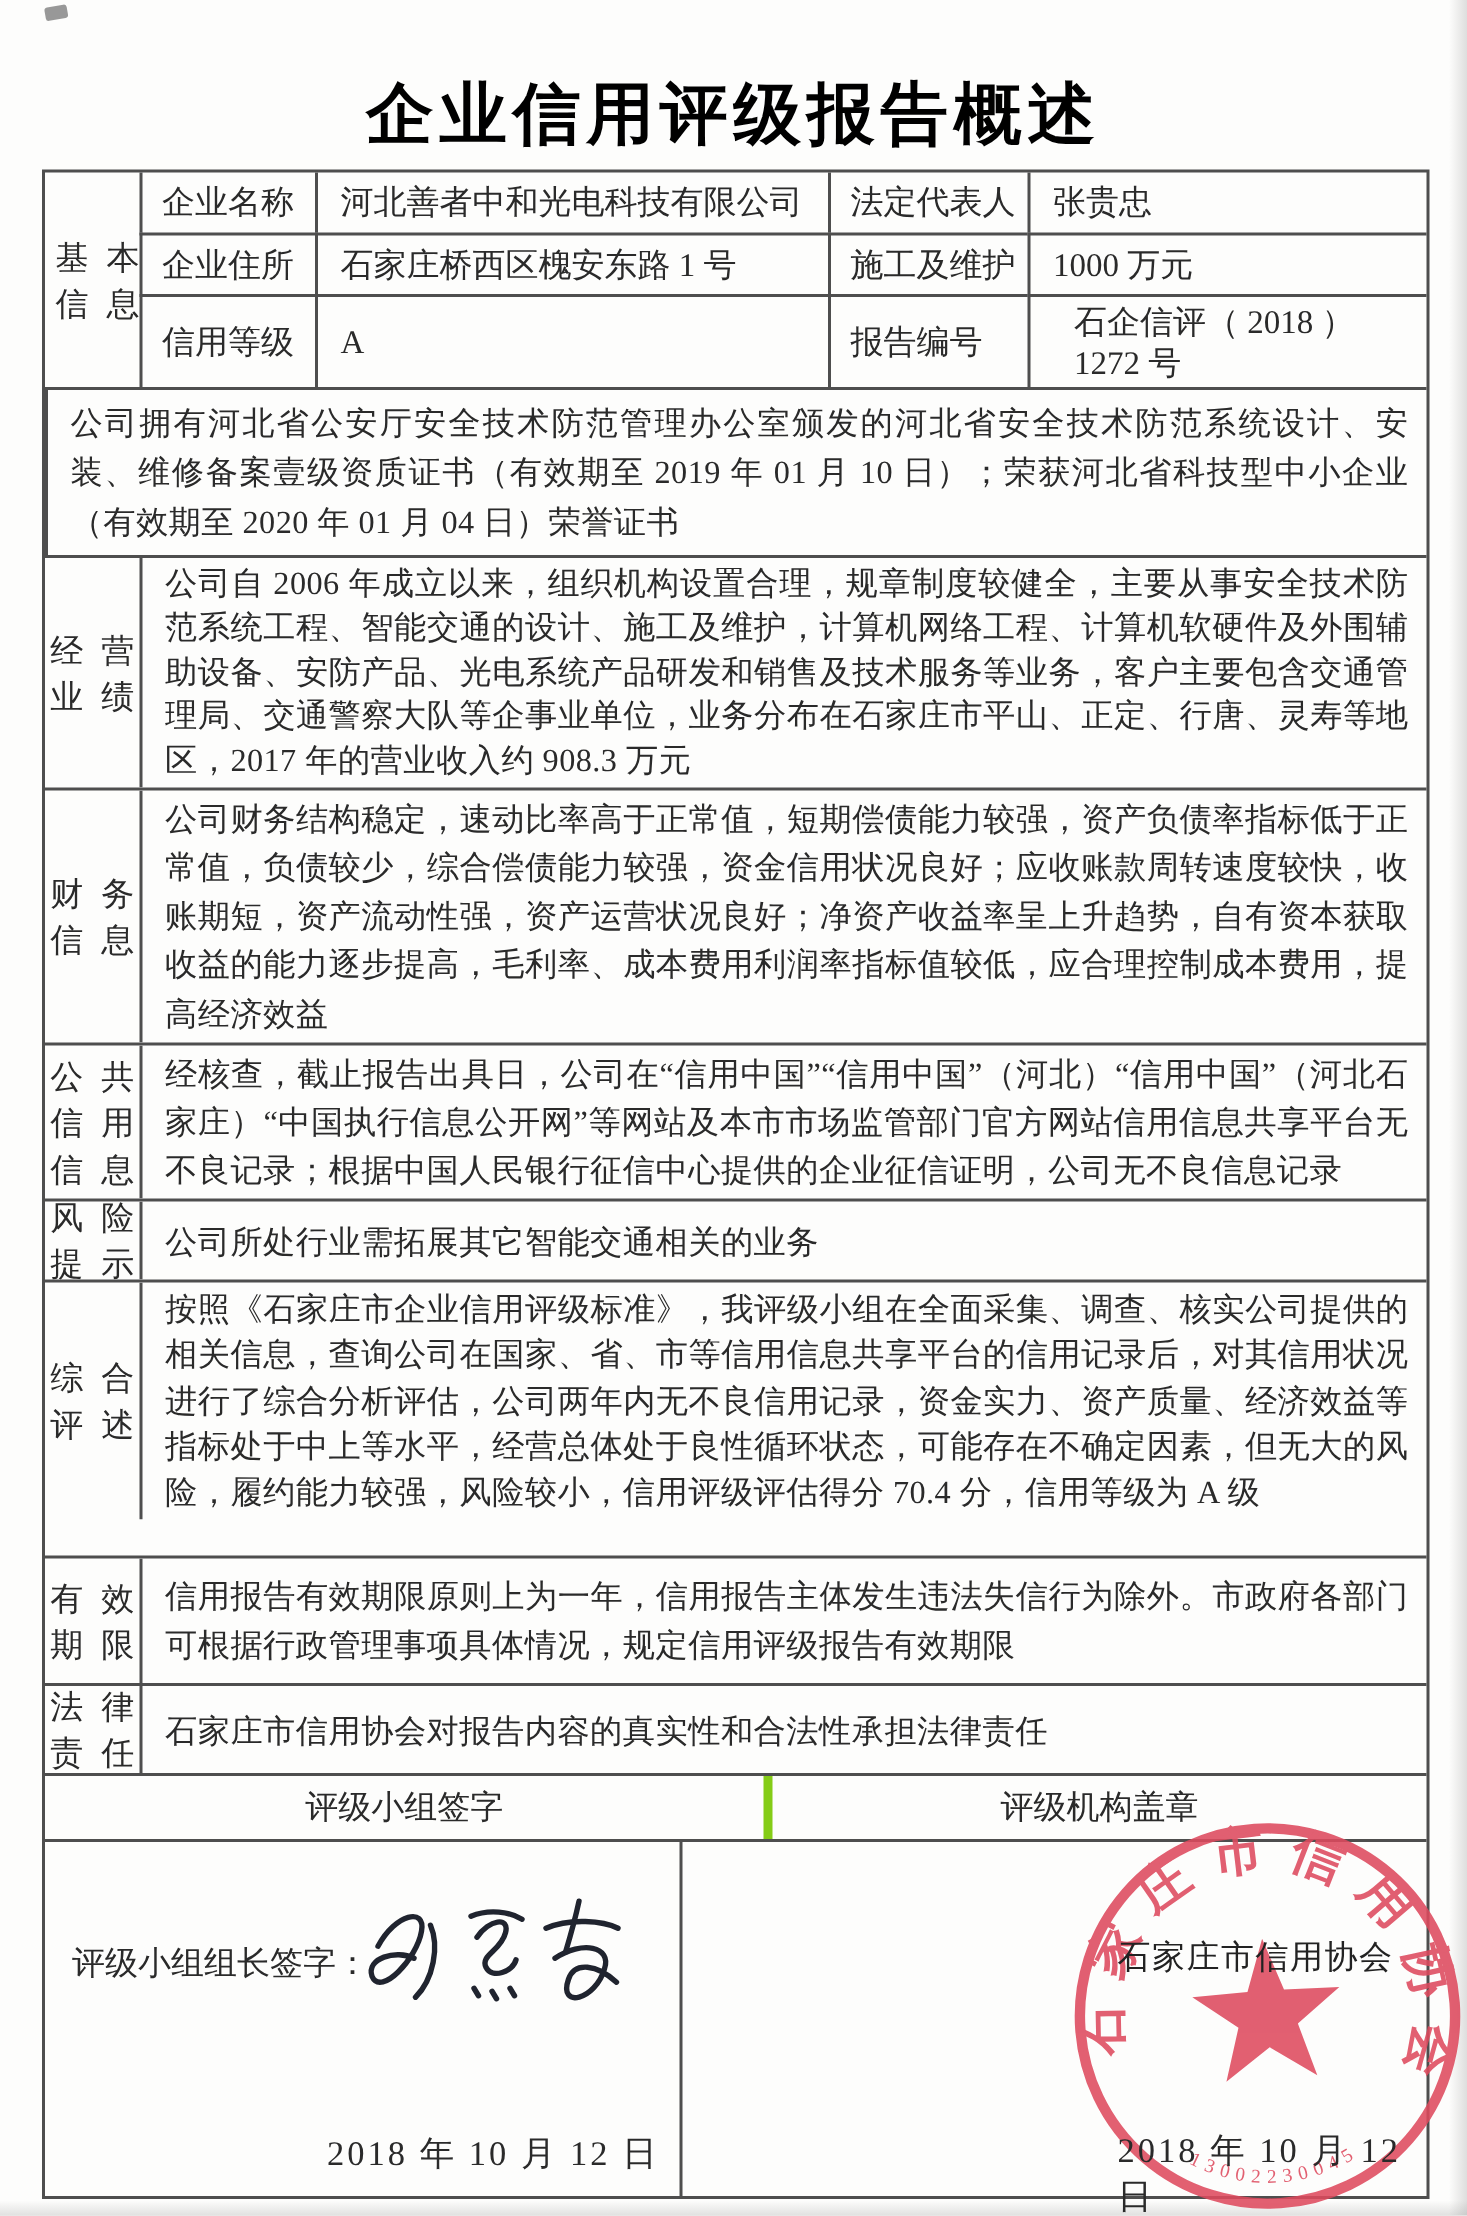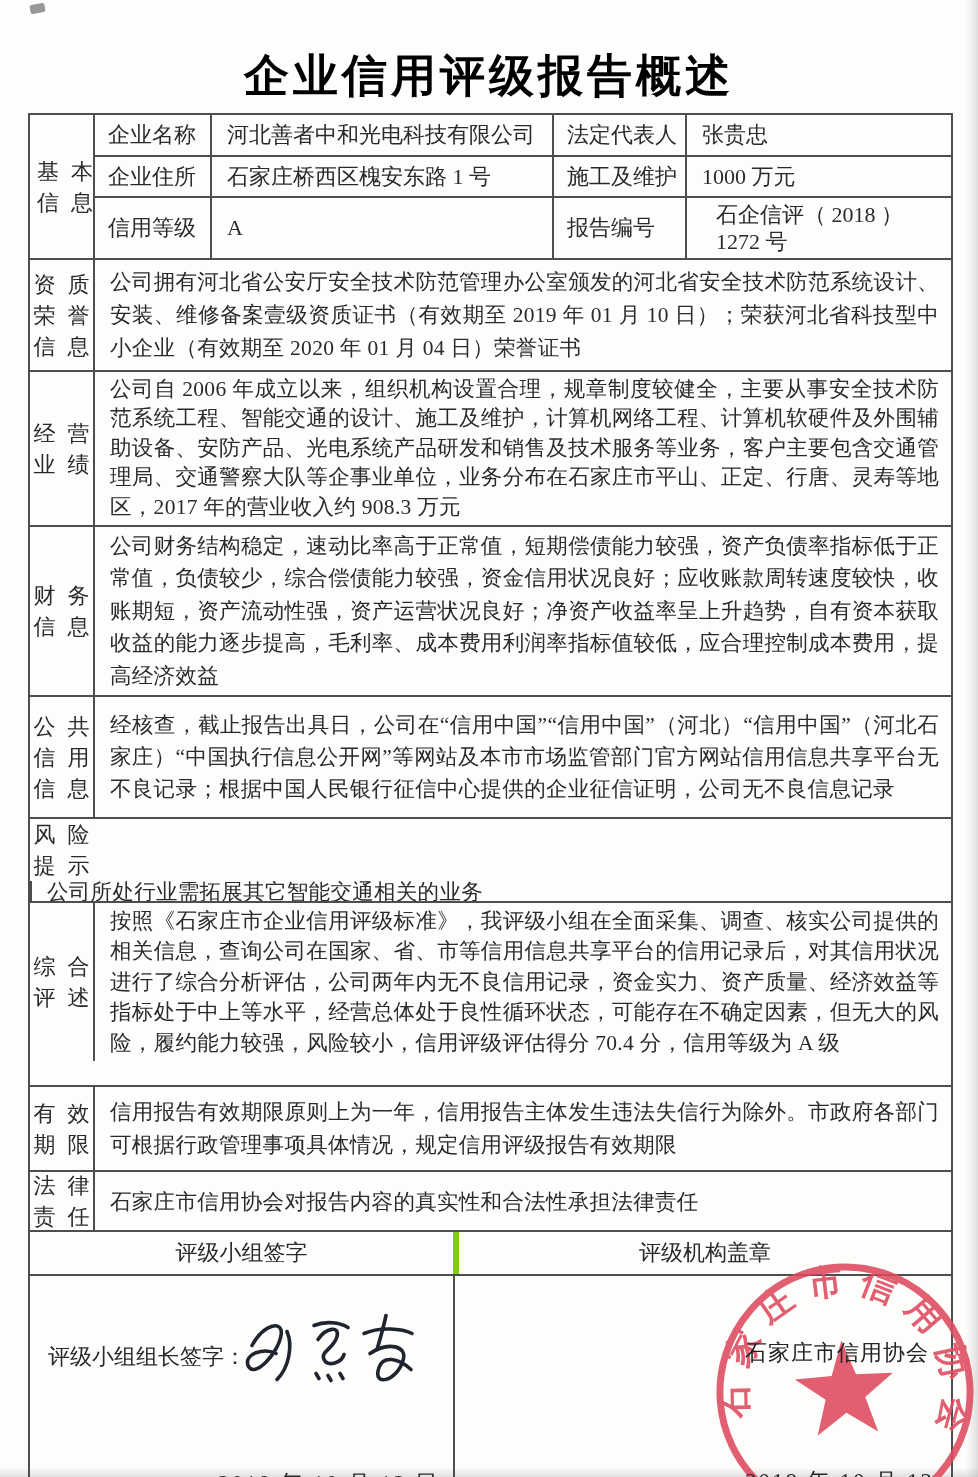--- a/index.html
+++ b/index.html
@@ -43,21 +43,21 @@
   .vlab { width:56px; text-align:justify; text-align-last:justify; line-height:31px; font-size:22px; }
 
   
   .srow { display:flex; border-top:2px solid #4e4e4e; overflow:hidden; }
   .srow .lab { width:63px; flex:none; display:flex; align-items:center; justify-content:center; }
   .srow .content { flex:1; border-left:2px solid #4e4e4e; display:flex; align-items:center;
     padding:4px 12px 4px 15px; font-size:21.5px; text-align:justify; letter-spacing:.3px; overflow:hidden; }
 
   
   .sighead { display:flex; border-top:2px solid #4e4e4e; height:44px; }
-  .sighead .cell { display:flex; align-items:center; justify-content:center; font-size:22px; }
+  .sighead .cell { display:flex; align-items:center; justify-content:center; font-size:22px;margin-left:28px; }
   .sighead .cell.l { width:423px; flex:none; }
   .sighead .cell.r { flex:1; border-left:6px solid #84cc16; }
 
   .sigbody { display:flex; border-top:2px solid #4e4e4e; height:238px; }
   .sigbody .left  { width:423px; flex:none; position:relative; }
   .sigbody .right { flex:1; border-left:2px solid #4e4e4e; position:relative; }
 
   .sign-label { position:absolute; left:18px; top:66px; font-size:22px; }
   .signature-svg { position:absolute; left:200px; top:24px; width:220px; height:115px; }
   .date-left { position:absolute; left:188px; top:192px; font-size:23px; letter-spacing:2px; }
@@ -94,48 +94,45 @@
       <div class="bl bt flab">施工及维护</div>
       <div class="bl bt fval">1000 万元</div>
 
       <div class="bl bt flab">信用等级</div>
       <div class="bl bt fval">A</div>
       <div class="bl bt flab">报告编号</div>
       <div class="bl bt fval wrap">石企信评（ 2018 ）1272 号</div>
     </div>
 
     <div class="srow" style="height:112px;">
-      <div class="lab">
-          <span class="vlab">资质荣誉信息</span>
-        </div>
       <div class="content" style="line-height:33px;">公司拥有河北省公安厅安全技术防范管理办公室颁发的河北省安全技术防范系统设计、安装、维修备案壹级资质证书（有效期至 2019 年 01 月 10 日）；荣获河北省科技型中小企业（有效期至 2020 年 01 月 04 日）荣誉证书</div>
     </div>
 
     <div class="srow" style="height:155px;">
       <div class="lab">
           <span class="vlab">经营业绩</span>
         </div>
       <div class="content" style="line-height:29.5px;">公司自 2006 年成立以来，组织机构设置合理，规章制度较健全，主要从事安全技术防范系统工程、智能交通的设计、施工及维护，计算机网络工程、计算机软硬件及外围辅助设备、安防产品、光电系统产品研发和销售及技术服务等业务，客户主要包含交通管理局、交通警察大队等企事业单位，业务分布在石家庄市平山、正定、行唐、灵寿等地区，2017 年的营业收入约 908.3 万元</div>
     </div>
 
     <div class="srow" style="height:170px;">
       <div class="lab">
           <span class="vlab">财务信息</span>
         </div>
       <div class="content" style="line-height:32.5px;">公司财务结构稳定，速动比率高于正常值，短期偿债能力较强，资产负债率指标低于正常值，负债较少，综合偿债能力较强，资金信用状况良好；应收账款周转速度较快，收账期短，资产流动性强，资产运营状况良好；净资产收益率呈上升趋势，自有资本获取收益的能力逐步提高，毛利率、成本费用利润率指标值较低，应合理控制成本费用，提高经济效益</div>
     </div>
 
-    <div class="srow" style="height:122px;">
+    <div class="srow" style="height:104px;">
       <div class="lab">
           <span class="vlab">公共信用信息</span>
         </div>
       <div class="content" style="line-height:32px;">经核查，截止报告出具日，公司在“信用中国”“信用中国”（河北）“信用中国”（河北石家庄）“中国执行信息公开网”等网站及本市市场监管部门官方网站信用信息共享平台无不良记录；根据中国人民银行征信中心提供的企业征信证明，公司无不良信息记录</div>
     </div>
 
-    <div class="srow" style="height:84px;flex-direction:column;">
+    <div class="srow" style="height:54px;">
       <div class="lab">
           <span class="vlab">风险提示</span>
         </div>
       <div class="content">公司所处行业需拓展其它智能交通相关的业务</div>
     </div>
 
     <div class="srow" style="height:160px;">
       <div class="lab">
           <span class="vlab">综合评述</span>
         </div>

